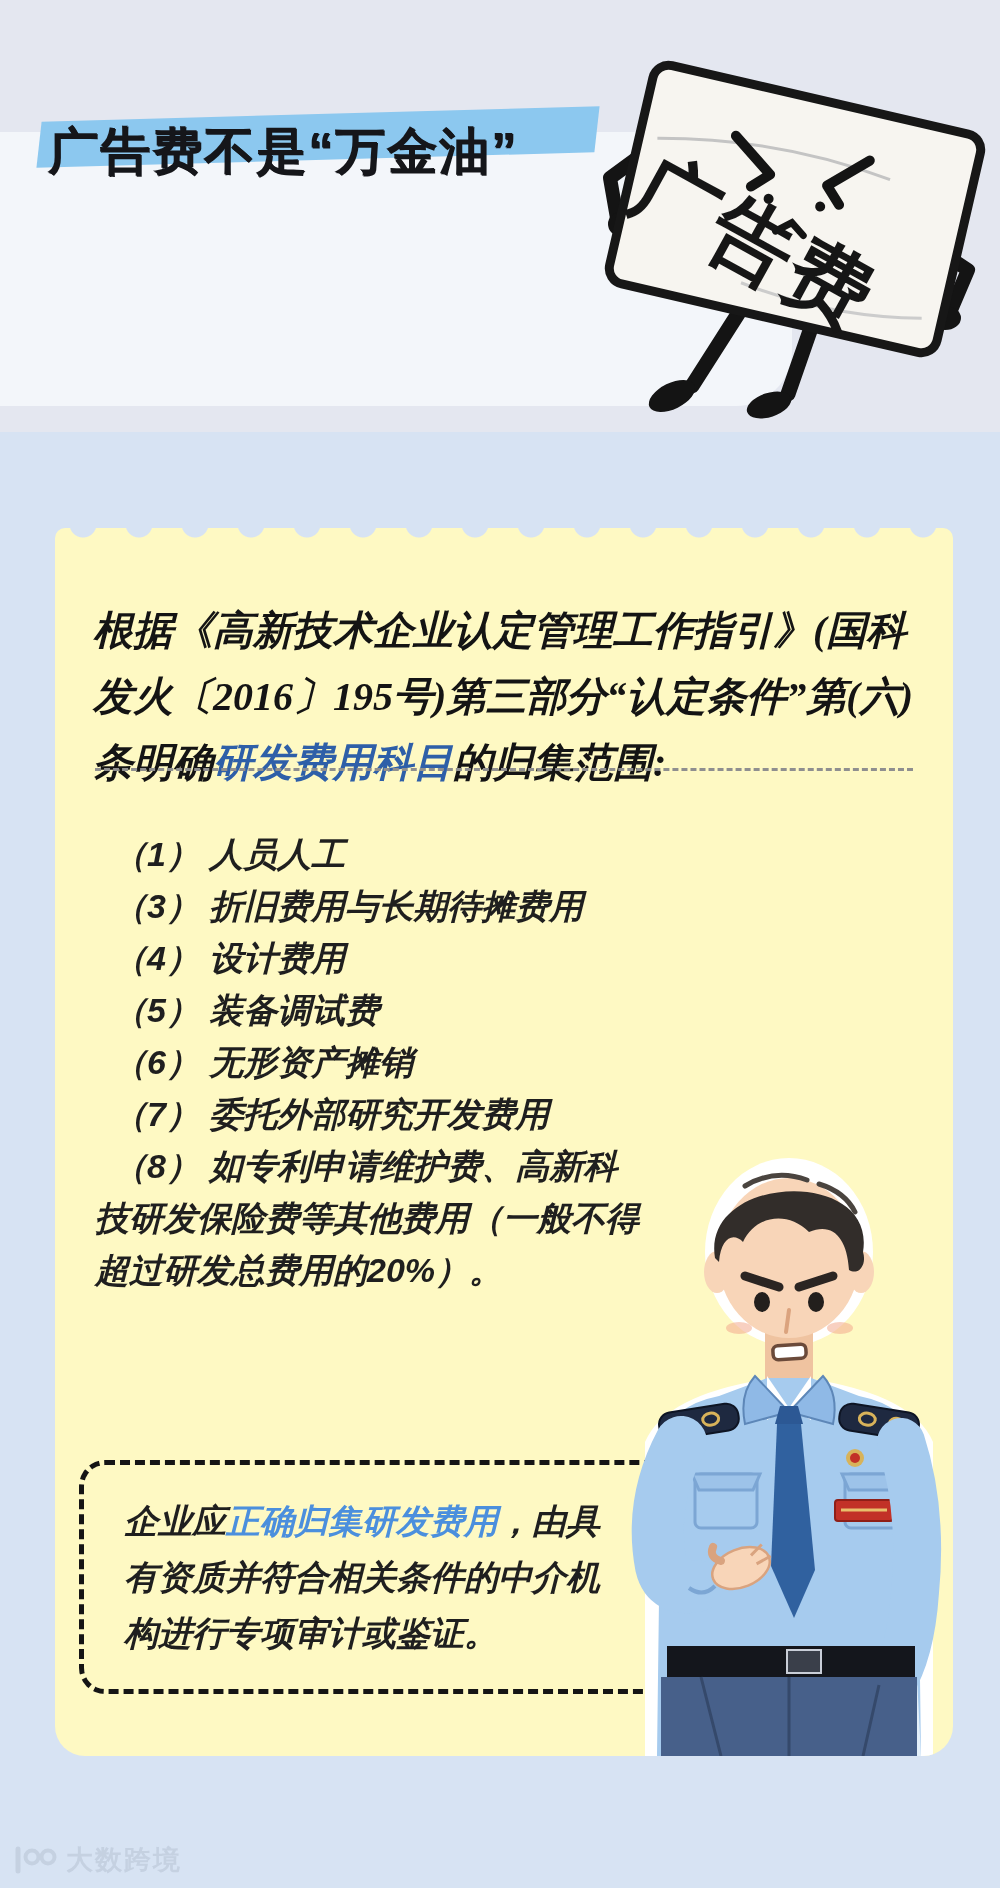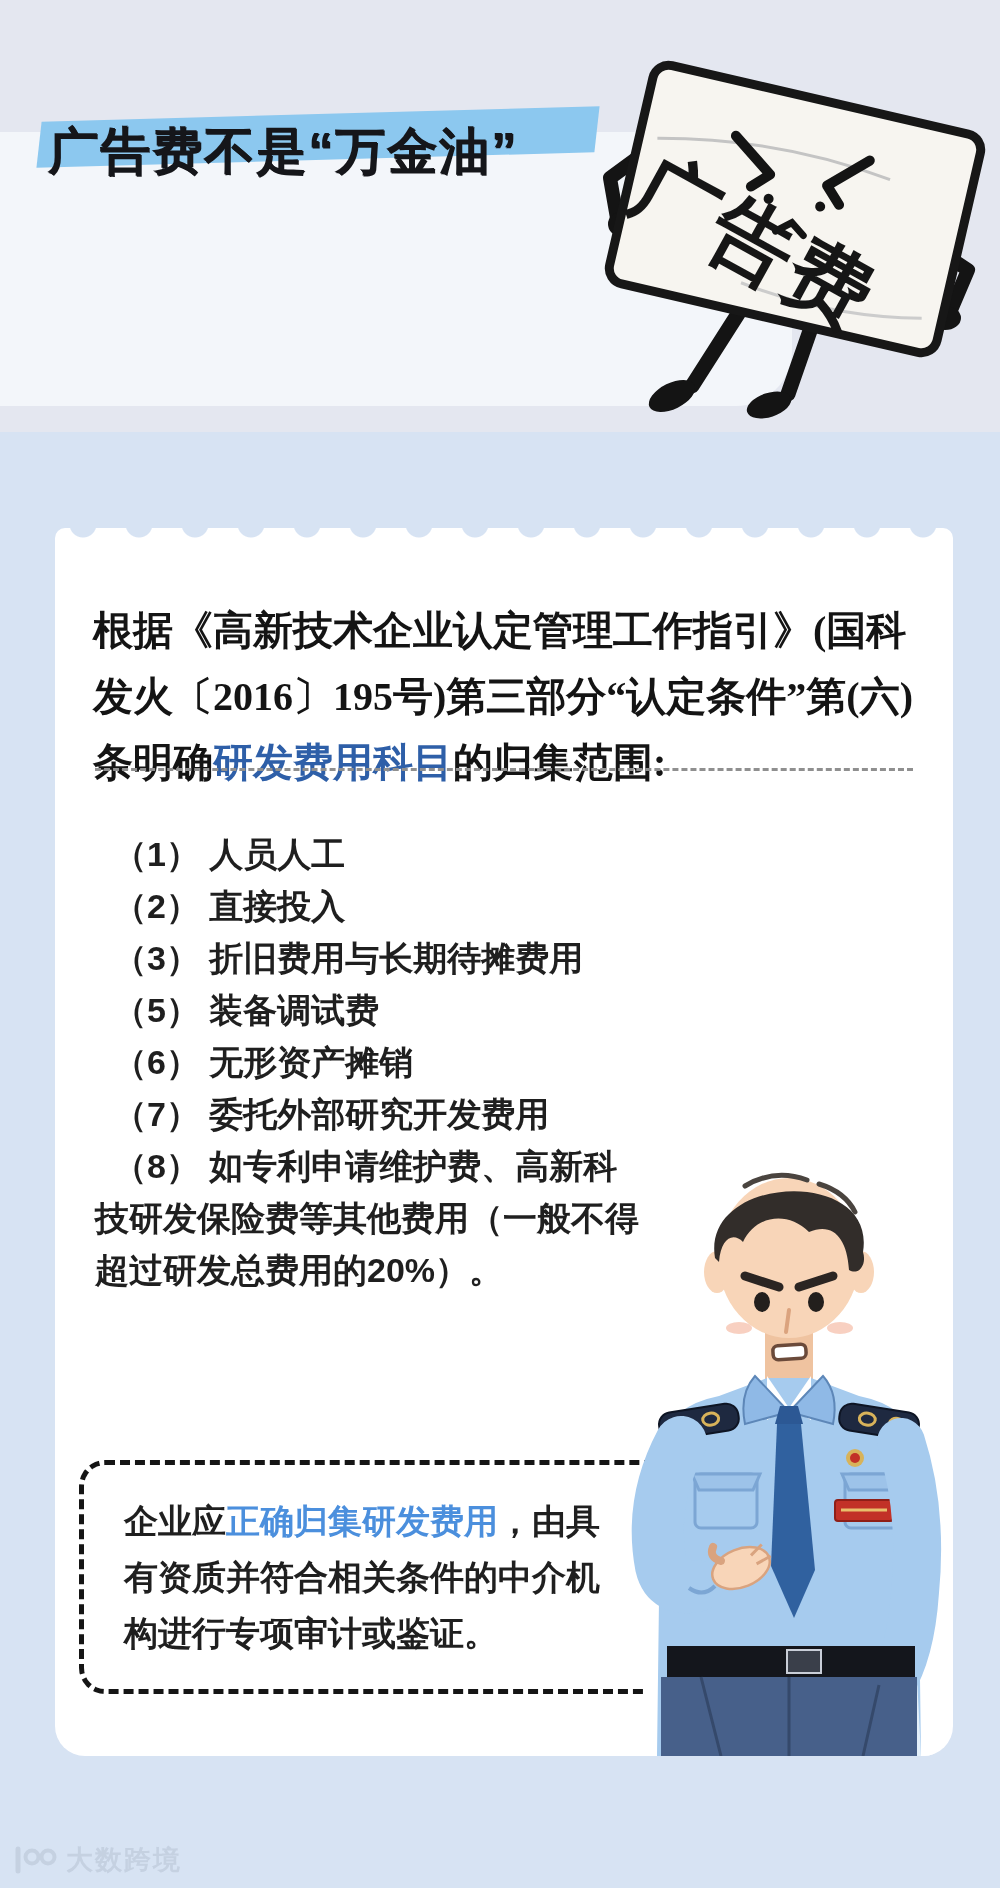--- a/index.html
+++ b/index.html
@@ -25,21 +25,21 @@
   }
   .top-para {
     position:absolute; left:16px; top:180px; width:552px;
     font-size:36px; line-height:57px; font-weight:800; color:#1c1c1c; letter-spacing:1px;
   }
   .top-para .red { color:#cd2a25; }
   .sign-illustration { position:absolute; left:520px; top:56px; width:480px; height:380px; }
 
   .main-card {
     position:absolute; left:55px; top:528px; width:898px; height:1228px;
-    background:#ffffff; border-radius:10px 10px 30px 30px; overflow:hidden;
+    background:#fef9c3; border-radius:10px 10px 30px 30px; overflow:hidden;font-style:italic;
   }
   .scallops {
     position:absolute; left:0; top:0; right:0; height:17px;
     background-image:radial-gradient(circle at 28px -4px, #d7e3f3 13px, rgba(215,227,243,0) 14px);
     background-size:56px 17px; background-repeat:repeat-x;
   }
   .intro {
     position:absolute; left:38px; top:30px; width:824px;
     font-family:"Liberation Serif","DejaVu Serif",serif;
     font-size:40px; line-height:66px; font-weight:700; color:#141414; letter-spacing:0;
@@ -112,22 +112,22 @@
 
   <div class="main-card">
     <div class="scallops"></div>
 
     <p class="intro"><span>根据《高新技术企业认定管理工作指引》(国科发火〔2016〕195号)第三部分“认定条件”第(六)条明确</span><span class="blue">研发费用科目</span><span>的归集范围:</span></p>
 
     <div class="divider"></div>
 
     <ul class="rd-list">
       <li>（1） 人员人工</li>
-      <li>（2） 直接投入</li>
       <li>（3） 折旧费用与长期待摊费用</li>
+      <li>（4） 设计费用</li>
       <li>（5） 装备调试费</li>
       <li>（6） 无形资产摊销</li>
       <li>（7） 委托外部研究开发费用</li>
       <li class="wrap-item">（8） 如专利申请维护费、高新科技研发保险费等其他费用（一般不得超过研发总费用的20%）。</li>
     </ul>
 
     <div class="note-box">
       <p class="note-text" style="margin:0"><span>企业应</span><span class="blue">正确归集研发费用</span><span>，由具有资质并符合相关条件的中介机构进行专项审计或鉴证。</span></p>
     </div>
 

